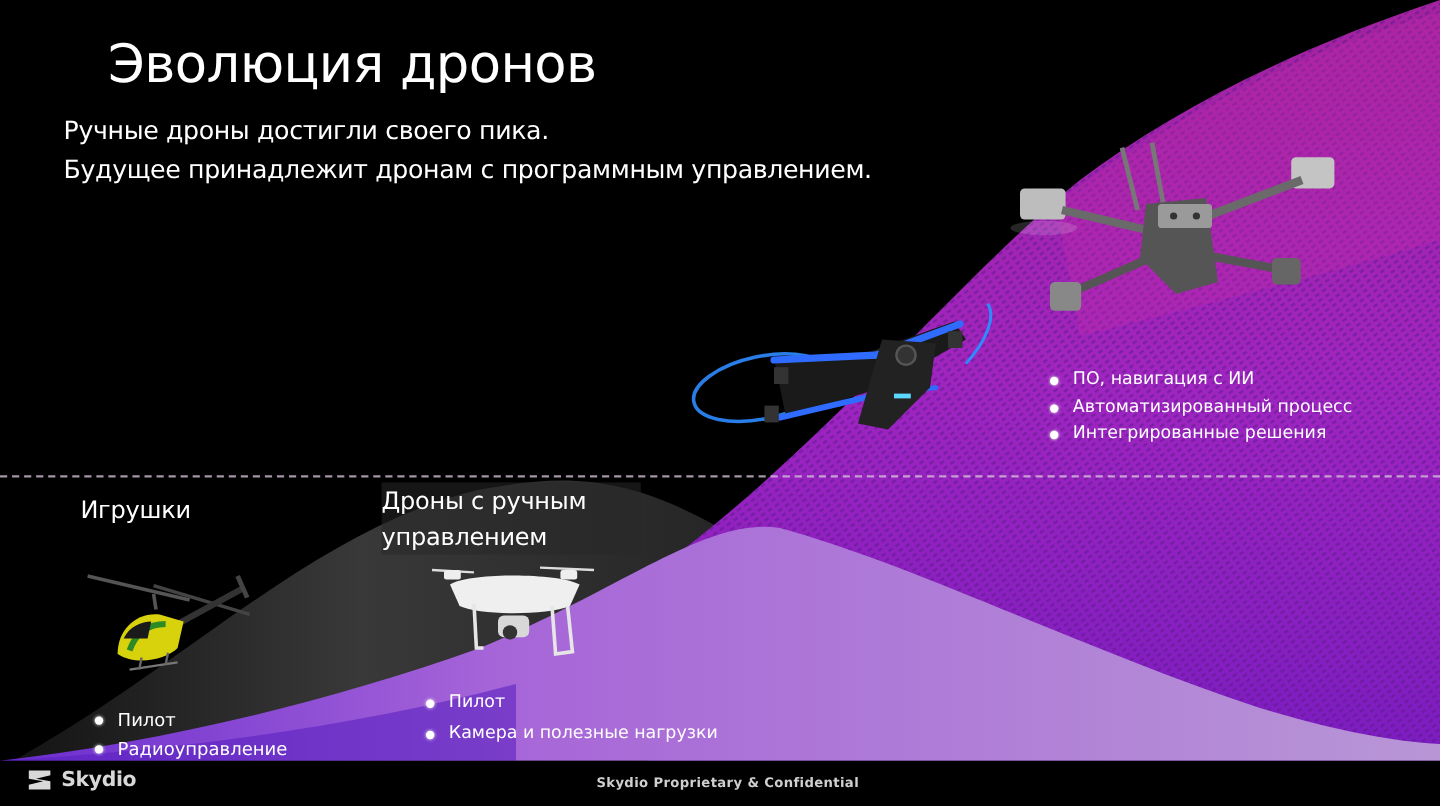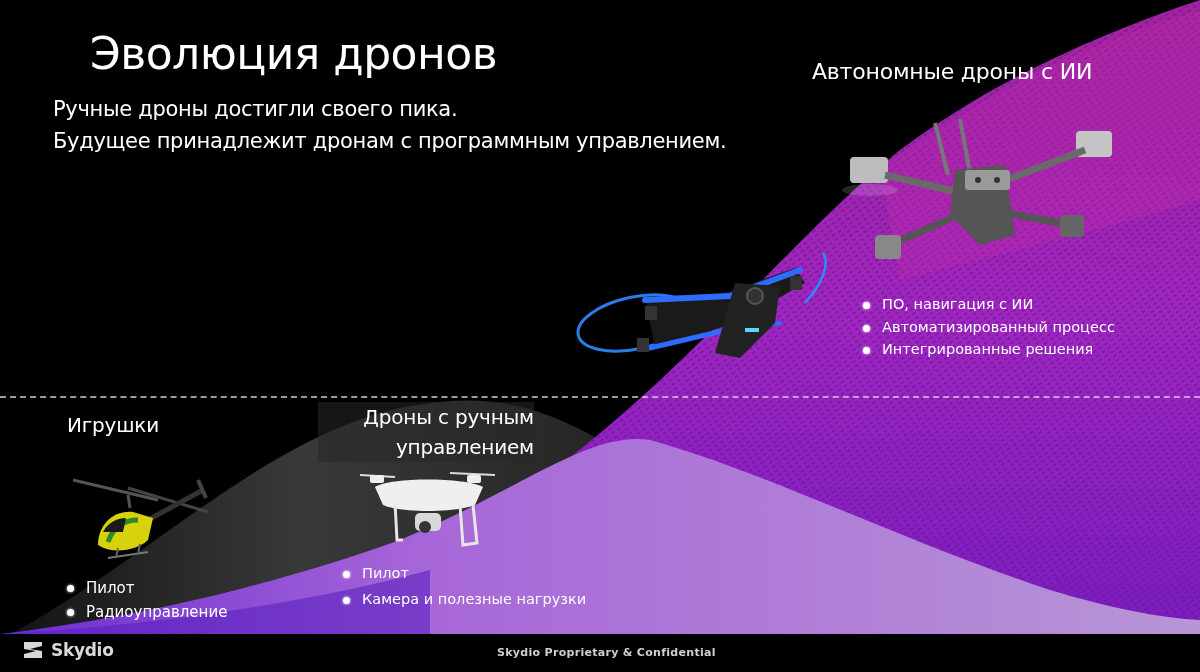--- a/index.html
+++ b/index.html
@@ -1,25 +1,25 @@
 <!DOCTYPE html>
 <html><head>
 <meta charset="utf-8">
 <style>
   html, body { margin:0; padding:0; background:#000; }
   body { width:1200px; height:672px; position:relative; overflow:hidden; font-family:"DejaVu Sans", "Liberation Sans", sans-serif; color:#fff; }
   .stage { position:absolute; left:0; top:0; width:1200px; height:672px; background:#000; overflow:hidden; }
   svg.bg { position:absolute; left:0; top:0; }
   .title { position:absolute; left:52px; top:32px; font-size:44px; font-weight:400; letter-spacing:-0.5px; line-height:1;margin-left:38px; }
   .subtitle { position:absolute; left:53px; top:93px; font-size:21px; line-height:32px; letter-spacing:-0.3px; }
-  .cat { position:absolute; font-size:20px; line-height:30px; text-align:right; letter-spacing:-0.2px; }
+  .cat { position:absolute; font-size:20px; line-height:30px; text-align:left; letter-spacing:-0.2px; }
   .cat.toys { left:67px; top:410px; text-align:left; }
   .cat.manual { left:318px; top:402px; width:216px; background:rgba(40,40,40,0.55); }
   .cat.auto { left:812px; top:57px; font-size:22px; text-align:left; }
-  ul.bul { position:absolute; margin:0; padding:0; list-style:none; font-size:15px; }
+  ul.bul { position:absolute; margin:12px; padding:0; list-style:none; font-size:15px; }
   ul.bul li { position:relative; padding-left:22px; line-height:24px; white-space:nowrap; }
   ul.bul li::before { content:""; position:absolute; left:3px; top:9px; width:7px; height:7px; border-radius:50%; background:#fff; box-shadow:0 0 3px #fff; }
   ul.toys-list { left:64px; top:576px; }
   ul.manual-list { left:340px; top:562px; font-size:14.5px; line-height:22px; }
   ul.manual-list li { line-height:22px; }
   ul.auto-list { left:860px; top:293px; font-size:14.5px; }
   ul.auto-list li { line-height:22.5px; }
   .footer { position:absolute; left:0; top:634px; width:1200px; height:38px; background:#000; }
   .logo { position:absolute; left:22px; top:640px; display:flex; align-items:center; gap:7px; color:#d8d8d8; font-size:17px; font-weight:bold; letter-spacing:-0.3px; }
   .logo-mark { width:22px; height:20px; }
@@ -66,21 +66,20 @@
   </svg>
 
   <div class="dash"></div>
 
   <div class="title">Эволюция дронов</div>
   <div class="subtitle">
     <div>Ручные дроны достигли своего пика.</div>
     <div>Будущее принадлежит дронам с программным управлением.</div>
   </div>
 
-  <div class="cat auto">Автономные дроны с ИИ</div>
 
   <svg class="drone" style="left:820px;top:95px" width="310" height="170" viewBox="0 0 310 170">
     <line x1="115" y1="28" x2="128" y2="80" stroke="#777" stroke-width="4"></line>
     <line x1="140" y1="24" x2="150" y2="78" stroke="#777" stroke-width="4"></line>
     <rect x="30" y="62" width="38" height="26" rx="4" fill="#bdbdbd"></rect>
     <rect x="256" y="36" width="36" height="26" rx="4" fill="#c4c4c4"></rect>
     <line x1="65" y1="80" x2="150" y2="100" stroke="#6a6a6a" stroke-width="7"></line>
     <line x1="160" y1="95" x2="265" y2="55" stroke="#6a6a6a" stroke-width="7"></line>
     <line x1="70" y1="150" x2="150" y2="115" stroke="#555" stroke-width="7"></line>
     <line x1="170" y1="115" x2="250" y2="130" stroke="#555" stroke-width="7"></line>

